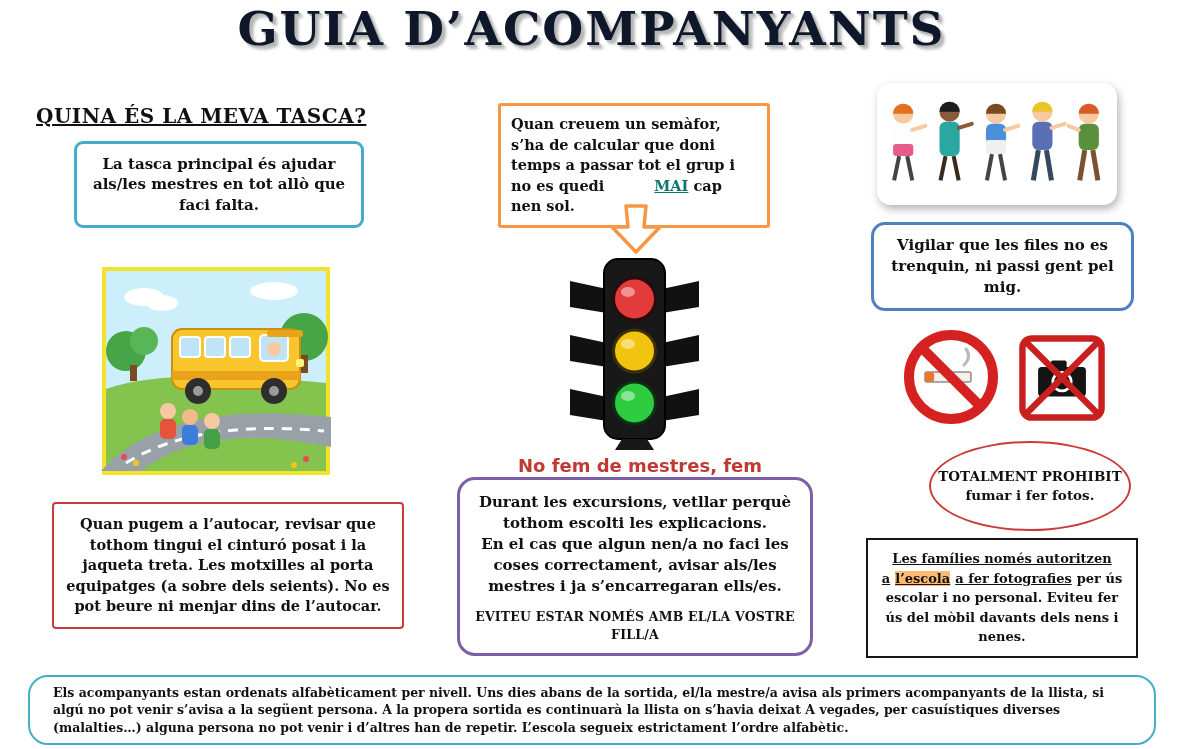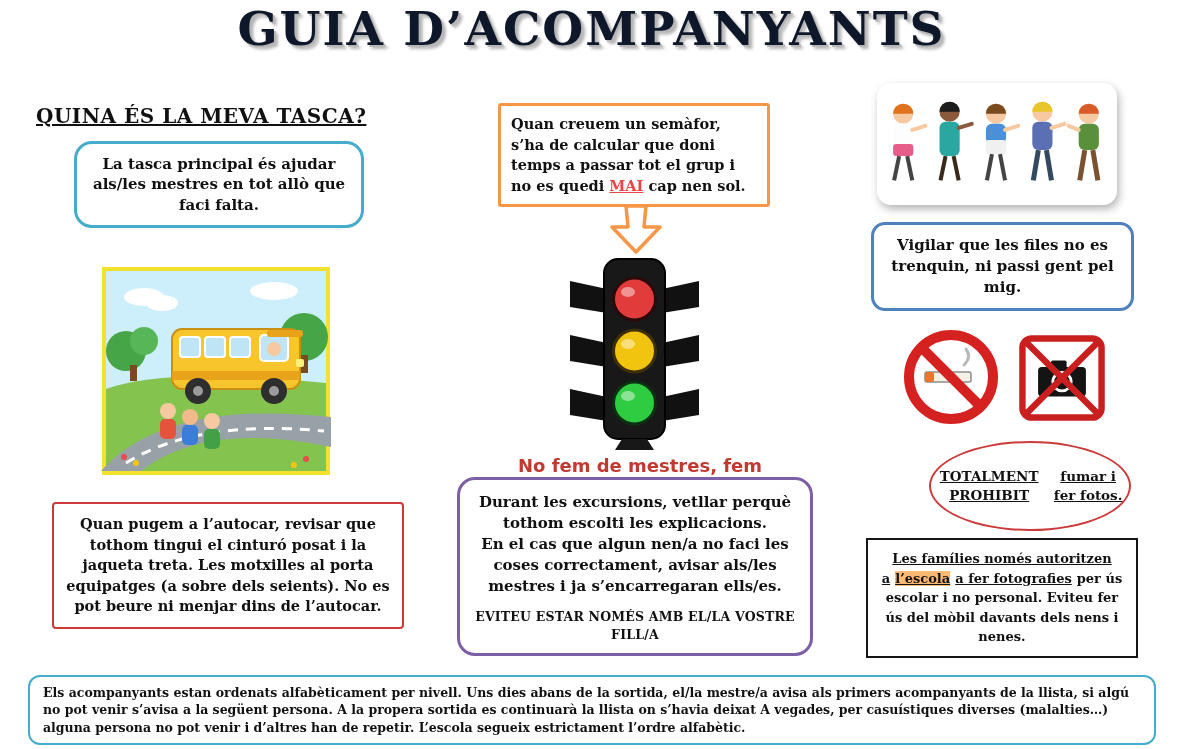--- a/index.html
+++ b/index.html
@@ -14,39 +14,39 @@
     font-size:47px; letter-spacing:2px; color:#0f172a;
     text-shadow:2px 2px 0 #b7b7b7, 4px 4px 3px rgba(90,90,90,.45);
   }
   .left-heading {
     position:absolute; left:36px; top:104px; font-size:20px;
     text-decoration:underline; letter-spacing:.5px;
   }
   .box { position:absolute; background:#fff; }
   .task-box {
     left:74px; top:141px; width:290px; min-height:82px;
-    border:3px solid #45accb; border-radius:18px;
+    border:3px solid #45accb; border-radius:9px;
     padding:10px 8px; text-align:center; font-size:15px; line-height:1.35;
   }
   .bus-frame {
     position:absolute; left:102px; top:267px; width:228px; height:208px;
     border:4px solid #f2e22e; background:#cdeefb;
   }
   .bus-frame svg { display:block; width:100%; height:100%; }
   .autocar-box {
     left:52px; top:502px; width:352px; min-height:118px;
     border:2px solid #cc3b3b; border-radius:4px;
     padding:10px; text-align:center; font-size:14.5px; line-height:1.42;
   }
   .semaphore-box {
     left:498px; top:103px; width:272px; min-height:104px;
     border:3px solid #f79646; border-radius:3px;
     padding:8px 10px; font-size:14.5px; line-height:1.42; text-align:left;
   }
-  .mai { color:#ef4444; text-decoration:underline; }
+  .mai { color:#0f766e; text-decoration:underline;margin-left:45px; }
   .arrow-wrap { position:absolute; left:598px; top:203px; width:76px; height:50px; }
   .traffic-wrap { position:absolute; left:552px; top:251px; width:165px; height:202px; }
   .traffic-caption {
     position:absolute; left:455px; top:455px; width:370px; text-align:center;
     font-family:"DejaVu Sans", sans-serif; font-weight:700;
     font-size:18px; color:#c13a32;
   }
   .excursions-box {
     left:457px; top:477px; width:356px; min-height:171px;
     border:3px solid #7d5fa5; border-radius:18px;
@@ -63,35 +63,35 @@
   .files-box {
     left:871px; top:222px; width:263px; min-height:80px;
     border:3px solid #4f81bd; border-radius:14px;
     padding:10px 8px; text-align:center; font-size:15px; line-height:1.4;
   }
   .nosmoke { position:absolute; left:901px; top:327px; width:100px; height:100px; }
   .nocam   { position:absolute; left:1016px; top:332px; width:92px; height:90px; }
   .prohibit-oval {
     left:929px; top:441px; width:202px; height:90px;
     border:2.5px solid #cc3b3b; border-radius:50%;
-    display:flex; flex-direction:row; align-items:center; justify-content:center;
-    text-align:center; font-size:13.5px; line-height:1.4;text-decoration:underline;
+    display:flex; flex-direction:column; align-items:center; justify-content:center;
+    text-align:center; font-size:13.5px; line-height:1.4;
   }
   .families-box {
     left:866px; top:538px; width:272px; min-height:106px;
     border:2px solid #161616; padding:9px 8px;
     text-align:center; font-size:13px; line-height:1.5;
   }
   .families-box span:not(:first-child) { margin-left:5px; }
   .u { text-decoration:underline; }
   .hl { background:#fdba74; text-decoration:underline; }
   .footer-box {
     left:28px; top:675px; width:1128px; min-height:64px;
-    border:2px solid #45accb; border-radius:12px;
-    padding:7px 13px; font-size:12.5px; line-height:1.38; text-align:left;
+    border:2px solid #45accb; border-radius:20px;
+    padding:7px 23px; font-size:12.5px; line-height:1.38; text-align:left;
   }
   svg { overflow:visible; }
 </style>
 </head>
 <body>
 
 <div class="page">
 
   <div class="page-title">GUIA D’ACOMPANYANTS</div>
 

